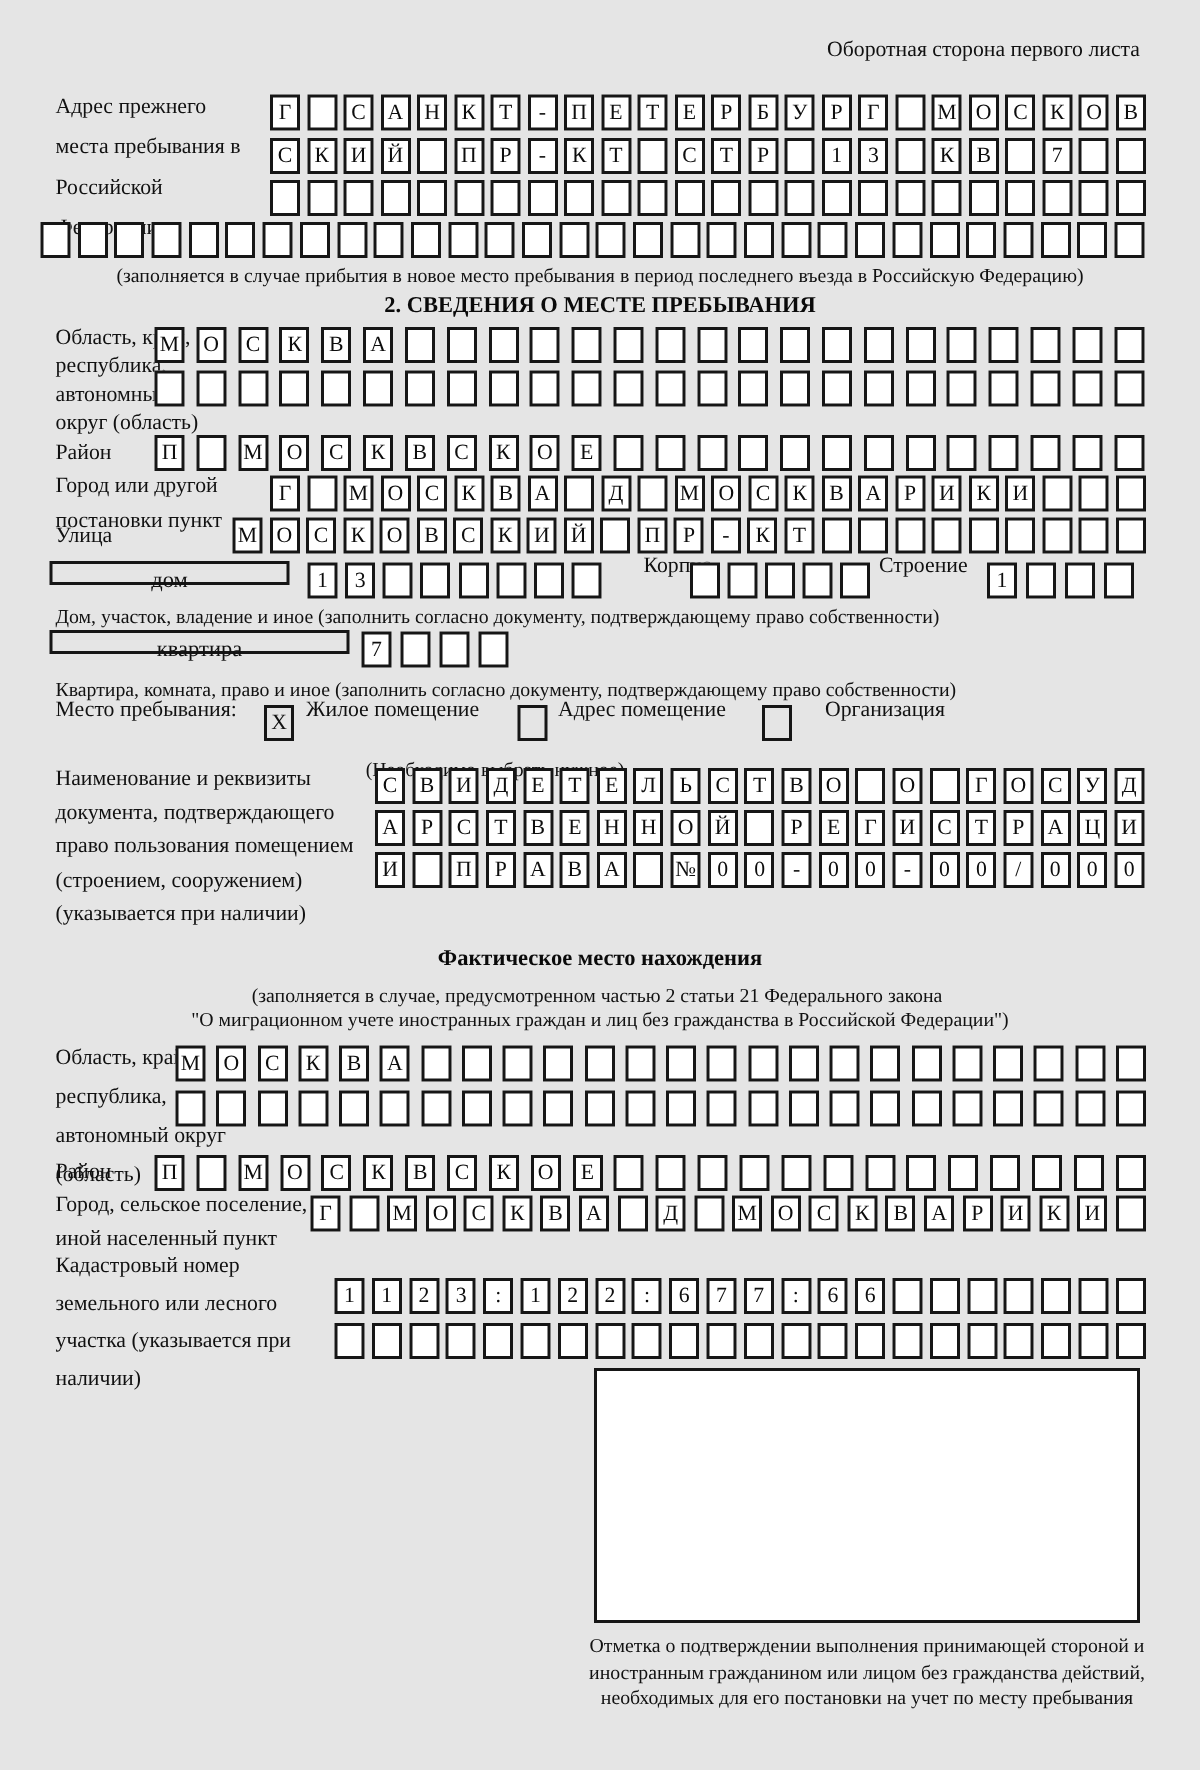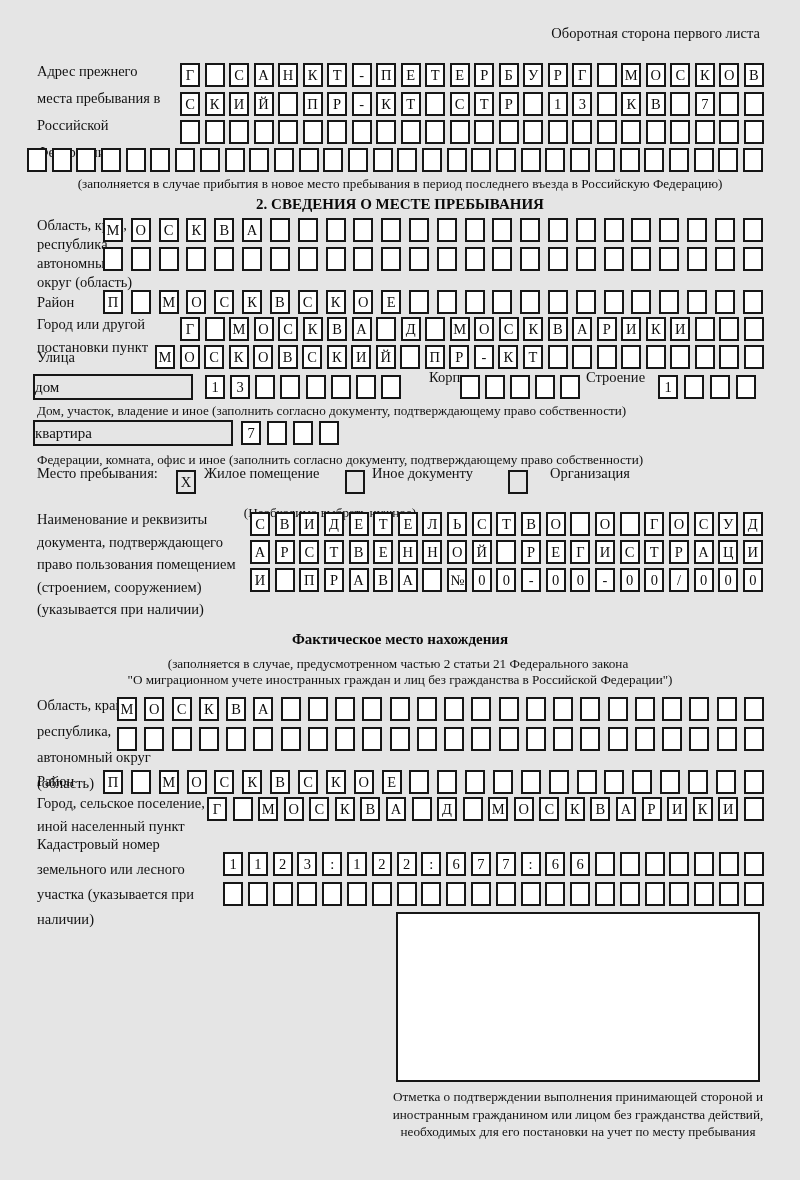--- a/index.html
+++ b/index.html
@@ -13,22 +13,22 @@
   .lh23{line-height:23px;}
   .lh25{line-height:25px;}
   .lh26{line-height:26px;}
   .cellrow{position:absolute;display:flex;justify-content:space-between;}
   .cell{
     flex:none;width:20px;height:24px;border:2px solid #161616;box-sizing:border-box;
     text-align:center;font-size:14.5px;line-height:20px;color:#0d0d0d;background:#fff;
   }
   .onecell{position:absolute;width:20px;height:24px;border:2px solid #161616;box-sizing:border-box;
     text-align:center;font-size:14.5px;line-height:20px;}
-  .wbox{position:absolute;height:26px;border:2px solid #161616;box-sizing:border-box;
-    font-size:15px;line-height:22px;}
+  .wbox{position:absolute;height:16px;border:2px solid #161616;box-sizing:border-box;
+    text-align:center;font-size:15px;line-height:22px;}
   .note{position:absolute;font-size:13.2px;color:#111;}
   .center{text-align:center;}
   .title{position:absolute;font-weight:bold;font-size:15px;text-align:center;color:#0a0a0a;}
   .stampbox{position:absolute;border:2px solid #161616;box-sizing:border-box;background:#fff;}
 </style>
 </head>
 <body>
 
 <div class="page">
 
@@ -316,27 +316,27 @@
     </div>
   <div class="note" style="left:37px;top:403px;width:740px;">Дом, участок, владение и иное (заполнить согласно документу, подтверждающему право собственности)</div>
 
   <div class="wbox" style="left:33px;top:420px;width:200px;">квартира</div>
   <div class="cellrow" style="left:241px;top:421px;width:98px;">
       <div class="cell">7</div>
       <div class="cell"></div>
       <div class="cell"></div>
       <div class="cell"></div>
     </div>
-  <div class="note" style="left:37px;top:452px;width:740px;">Федерации, комната, офис и иное (заполнить согласно документу, подтверждающему право собственности)</div>
+  <div class="note" style="left:37px;top:452px;width:740px;">Квартира, комната, право и иное (заполнить согласно документу, подтверждающему право собственности)</div>
 
   <div class="lbl" style="left:37px;top:460px;">Место пребывания:</div>
   <div class="onecell" style="left:176px;top:470px;">X</div>
   <div class="lbl" style="left:204px;top:460px;">Жилое помещение</div>
   <div class="onecell" style="left:345px;top:470px;"></div>
-  <div class="lbl" style="left:372px;top:460px;">Иное документу</div>
+  <div class="lbl" style="left:372px;top:460px;">Адрес помещение</div>
   <div class="onecell" style="left:508px;top:470px;"></div>
   <div class="lbl" style="left:550px;top:460px;">Организация</div>
   <div class="note center" style="left:180px;top:494px;width:300px;margin-top:11px;">(Необходимо выбрать нужное)</div>
 
   <div class="lbl lh22" style="left:37px;top:508px;width:212px;">Наименование и реквизиты документа, подтверждающего право пользования помещением (строением, сооружением) (указывается при наличии)</div>
   <div class="cellrow" style="left:250px;top:512px;width:513px;">
       <div class="cell">С</div>
       <div class="cell">В</div>
       <div class="cell">И</div>
       <div class="cell">Д</div>

